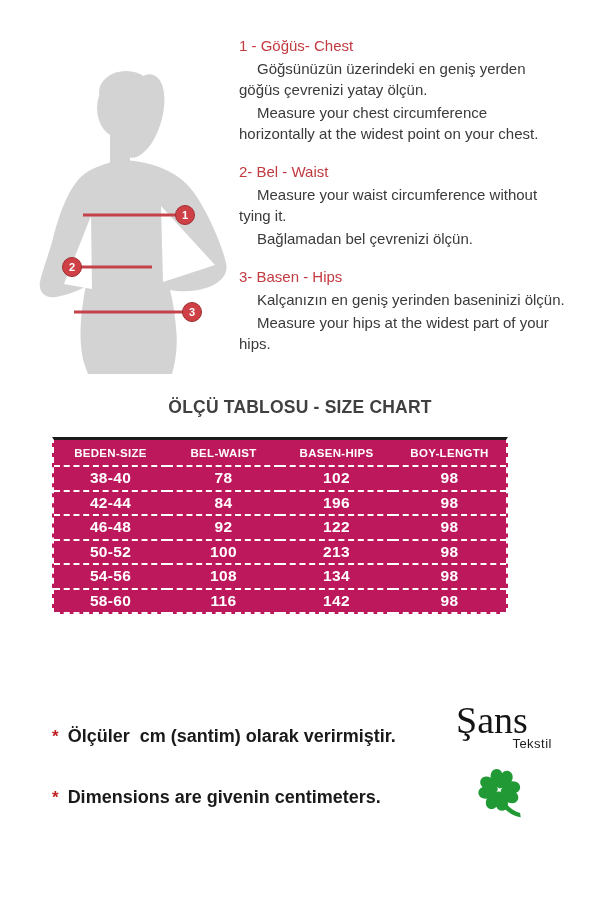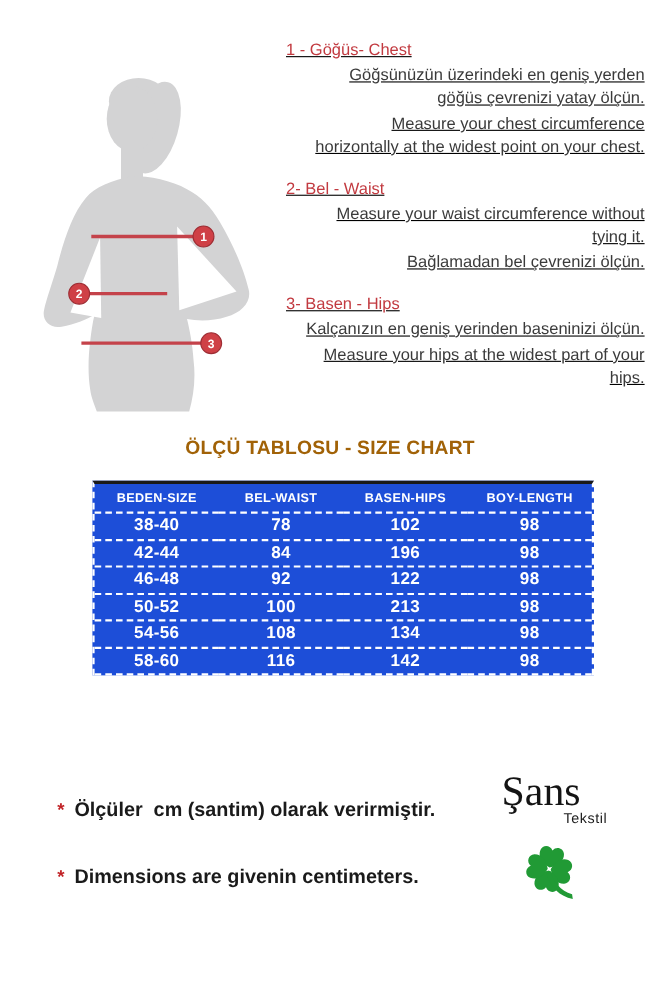--- a/index.html
+++ b/index.html
@@ -5,31 +5,31 @@
   html,body{margin:0;padding:0;background:#ffffff;}
   .canvas{position:relative;width:600px;height:900px;background:#ffffff;overflow:hidden;
           font-family:"Liberation Sans","DejaVu Sans",sans-serif;}
 
   
   .figure{position:absolute;left:28px;top:58px;width:224px;height:322px;}
   .figure svg{width:100%;height:100%;display:block;}
   .marker-num{font:bold 11px "Liberation Sans",sans-serif;fill:#ffffff;}
 
   
-  .instructions{position:absolute;left:260px;top:35px;width:326px;text-decoration:underline;}
+  .instructions{position:absolute;left:239px;top:35px;width:326px;}
   .section{margin:0 0 17px 0;}
   .section-title{color:#c23a40;font-size:15px;line-height:21px;margin:0 0 2px 0;font-weight:400;}
-  .para{color:#3a3a3a;font-size:15px;line-height:21px;margin:2px 0;text-indent:18px;text-align:right;}
+  .para{color:#3a3a3a;font-size:15px;line-height:21px;margin:2px 0;text-indent:18px;}
 
   
   .chart-title{position:absolute;left:0;top:397px;width:600px;text-align:center;
-               color:#a16207;font-size:17.5px;font-weight:bold;letter-spacing:.2px;}
+               color:#404040;font-size:17.5px;font-weight:bold;letter-spacing:.2px;}
 
   
-  .table-wrap{position:absolute;left:84px;top:437px;width:456px;background:#1d4ed8;
+  .table-wrap{position:absolute;left:52px;top:437px;width:456px;background:#be185d;
               border-top:3px solid #1a1a1a;box-sizing:border-box;
               border-left:2px dashed #ffffff;border-right:2px dashed #ffffff;}
   .size-table{width:100%;border-collapse:collapse;table-layout:fixed;}
   .size-table th{height:25px;font-size:11.5px;}
   .size-table td{height:22.5px;font-size:15.5px;}
   .size-table th,.size-table td{color:#ffffff;font-weight:bold;text-align:center;
               border-bottom:2px dashed #ffffff;padding:0;letter-spacing:.3px;}
 
   
   .note{position:absolute;left:52px;font-size:18px;font-weight:bold;color:#1a1a1a;}

